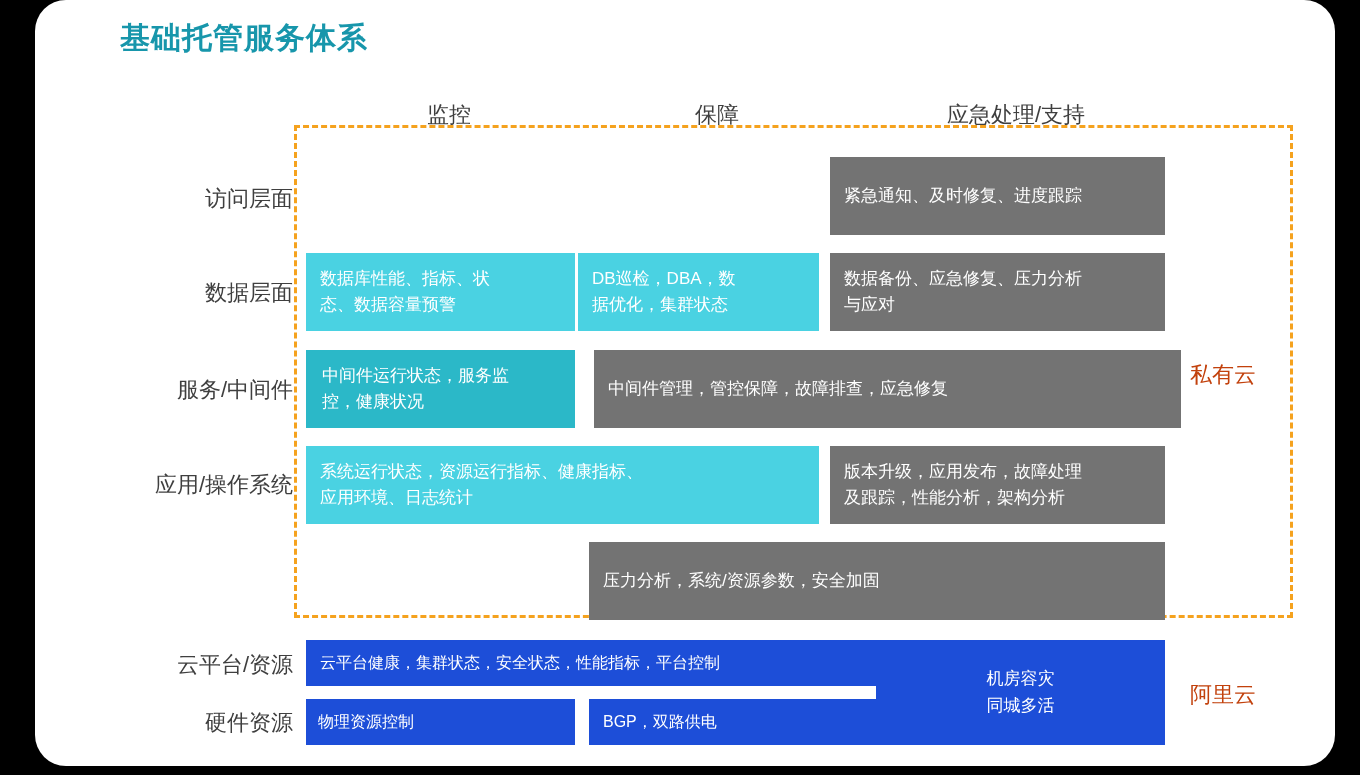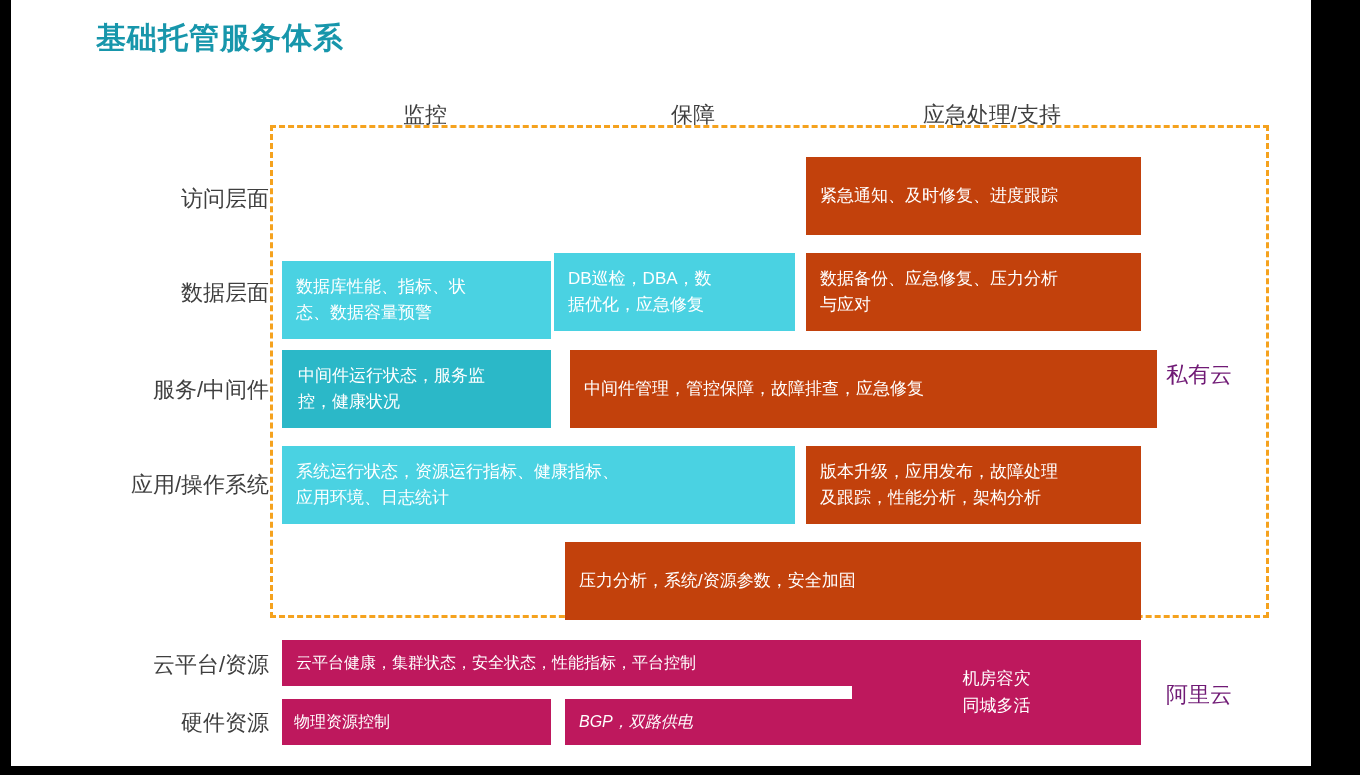--- a/index.html
+++ b/index.html
@@ -4,23 +4,24 @@
 <style>
   html,body{margin:0;padding:0;}
   body{
     width:1360px;height:775px;
     background:#000;
     font-family:"Liberation Sans","DejaVu Sans",sans-serif;
     overflow:hidden;
   }
   .slide{
     position:absolute;
-    left:11px;top:0px;
+    left:35px;top:0px;
     width:1300px;height:766px;
     background:#ffffff;
+    border-radius:31px;
   }
   
   .title{
     position:absolute;
     left:85px;top:18px;
     font-size:30px;
     font-weight:bold;
     color:#1796ab;
     letter-spacing:1px;
     white-space:nowrap;
@@ -54,21 +55,21 @@
     font-size:22px;
     color:#3f3f3f;
     text-align:right;
     white-space:nowrap;
   }
   
   .group-label{
     position:absolute;
     left:1155px;
     font-size:22px;
-    color:#701a75;
+    color:#c2410c;
     white-space:nowrap;
     font-family:Liberation Serif, serif;
   }
   #group-private{top:360px;}
   #group-ali{top:680px;}
 
   
   .cell{
     position:absolute;
     box-sizing:border-box;
@@ -77,22 +78,22 @@
     line-height:1.55;
     padding:0 14px;
     display:flex;
     align-items:center;
     overflow:hidden;
   }
   .cell .txt{display:block;white-space:pre-line;}
   .cell.center{justify-content:center;text-align:center;}
   .c-light{background:#4ad2e2;}
   .c-mid{background:#2bb8c8;padding-left:16px;}
-  .c-dark{background:#c2410c;}
-  .c-gray{background:#be185d;}
+  .c-dark{background:#737373;}
+  .c-gray{background:#1d4ed8;}
   .cell.gray-text{font-size:16px;}
 </style>
 </head>
 <body>
 
 <div class="slide">
 
   <div class="title">基础托管服务体系</div>
 
   <div class="col-head" id="head-0">监控</div>
@@ -108,27 +109,27 @@
   <div class="row-label" style="top:278px;margin-left:24px;">数据层面</div>
   <div class="row-label" style="top:375px;">服务/中间件</div>
   <div class="row-label" style="top:470px;">应用/操作系统</div>
   <div class="row-label" style="top:650px;">云平台/资源</div>
   <div class="row-label" style="top:708px;">硬件资源</div>
 
   <div class="cell c-dark" style="left:795px;top:157px;width:335px;height:78px;">
     <span class="txt">紧急通知、及时修复、进度跟踪</span>
   </div>
 
-  <div class="cell c-light" style="left:271px;top:253px;width:269px;height:78px;margin-top:8px;">
+  <div class="cell c-light" style="left:271px;top:253px;width:269px;height:78px;">
     <span class="txt">数据库性能、指标、状
 态、数据容量预警</span>
   </div>
   <div class="cell c-light" style="left:543px;top:253px;width:241px;height:78px;">
     <span class="txt">DB巡检，DBA，数
-据优化，应急修复</span>
+据优化，集群状态</span>
   </div>
   <div class="cell c-dark" style="left:795px;top:253px;width:335px;height:78px;">
     <span class="txt">数据备份、应急修复、压力分析
 与应对</span>
   </div>
 
   <div class="cell c-mid" style="left:271px;top:350px;width:269px;height:78px;">
     <span class="txt">中间件运行状态，服务监
 控，健康状况</span>
   </div>
@@ -149,21 +150,21 @@
     <span class="txt">压力分析，系统/资源参数，安全加固</span>
   </div>
 
   <div class="cell c-gray gray-text" style="left:271px;top:640px;width:571px;height:46px;">
     <span class="txt">云平台健康，集群状态，安全状态，性能指标，平台控制</span>
   </div>
 
   <div class="cell c-gray gray-text" style="left:271px;top:699px;width:269px;height:46px;padding-left:12px;">
     <span class="txt">物理资源控制</span>
   </div>
-  <div class="cell c-gray gray-text" style="left:554px;top:699px;width:288px;height:46px;font-style:italic;">
+  <div class="cell c-gray gray-text" style="left:554px;top:699px;width:288px;height:46px;">
     <span class="txt">BGP，双路供电</span>
   </div>
 
   <div class="cell c-gray center" style="left:841px;top:640px;width:289px;height:105px;">
     <span class="txt">机房容灾
 同城多活</span>
   </div>
 
 </div>
 

